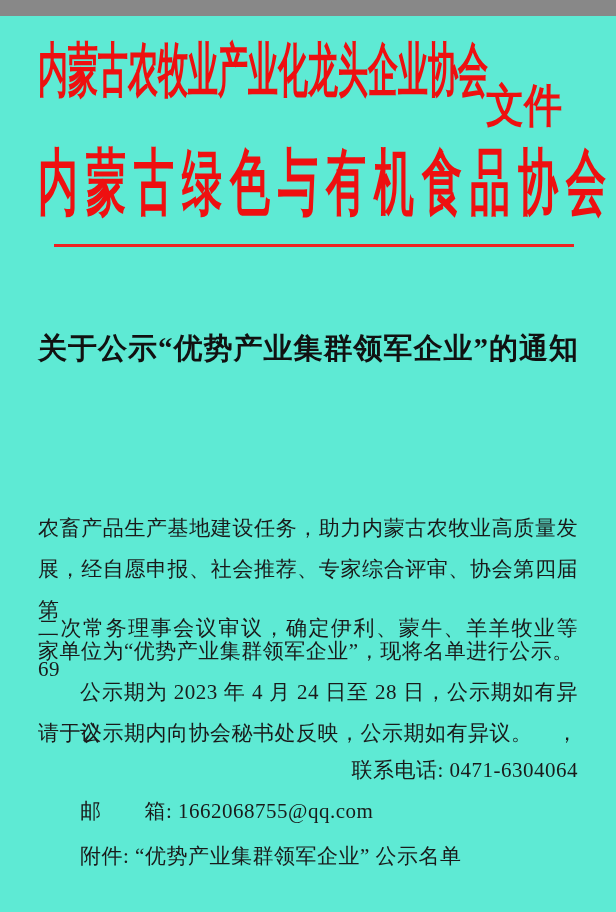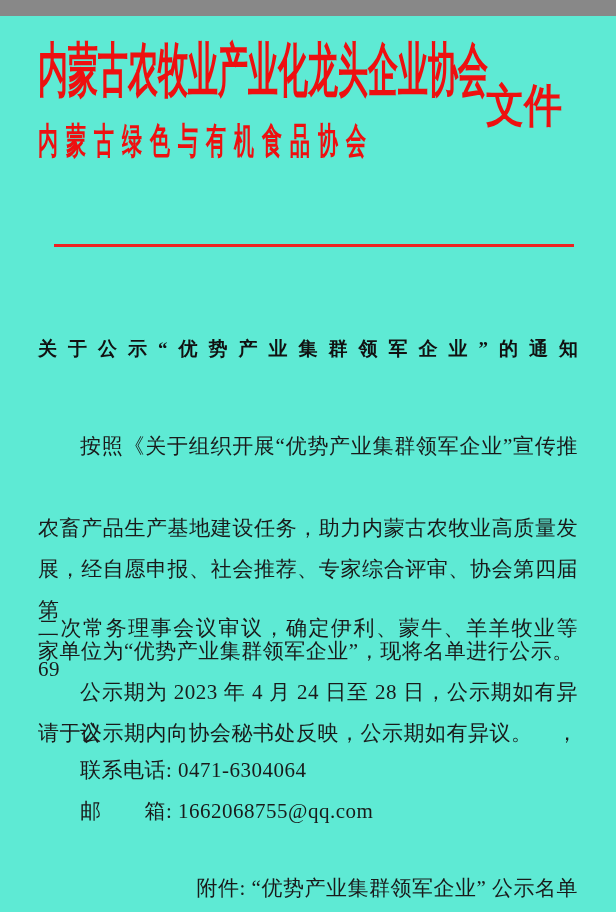--- a/index.html
+++ b/index.html
@@ -21,21 +21,21 @@
     font-weight: bold;
     white-space: nowrap;
     line-height: 1;
   }
   .org-line .stretch {
     display: inline-block;
     transform-origin: 0 0;
   }
   .org1 { top: 25px; font-size: 30px; }
   .org1 .stretch { transform: scale(1, 1.95); }
-  .org2 { top: 106px; font-size: 20px; letter-spacing: 8px; }
+  .org2 { top: 132px; font-size: 40px; letter-spacing: 8px; }
   .org2 .stretch { transform: scale(1, 1.8); }
   .doc-type {
     position: absolute;
     left: 486px;
     top: 70px;
     color: #ee1010;
     font-weight: bold;
     font-size: 38px;
     line-height: 1;
     white-space: nowrap;
@@ -51,21 +51,21 @@
     height: 3px;
     background: #ee2222;
   }
 
   
   .notice-title {
     position: absolute;
     left: 38px;
     top: 312px;
     width: 540px;
-    font-size: 19px;
+    font-size: 29px;
     font-weight: bold;
     color: #111;
     line-height: 41px;
     text-align: justify;
     text-align-last: justify;
     white-space: nowrap;
   }
 
   
   .bline {
@@ -99,31 +99,30 @@
   </div>
   <div class="org-line org2">
     <span class="stretch">内蒙古绿色与有机食品协会</span>
   </div>
 
   <div class="red-divider"></div>
 
   <div class="notice-title">关于公示“优势产业集群领军企业”的通知</div>
 
 
-  <div class="bline just ind" style="top:410px;">按照《关于组织开展“优势产业集群领军企业”宣传推</div>
   <div class="bline just" style="top:492px;">农畜产品生产基地建设任务，助力内蒙古农牧业高质量发</div>
   <div class="bline just" style="top:533px;">展，经自愿申报、社会推荐、专家综合评审、协会第四届第</div>
   <div class="bline just" style="top:592px;">二次常务理事会议审议，确定伊利、蒙牛、羊羊牧业等 69</div>
   <div class="bline" style="top:615px;">家单位为“优势产业集群领军企业”，现将名单进行公示。</div>
 
   <div class="bline just ind" style="top:656px;">公示期为 2023 年 4 月 24 日至 28 日，公示期如有异议，</div>
   <div class="bline" style="top:697px;">请于公示期内向协会秘书处反映，公示期如有异议。</div>
 
-  <div class="bline ind" style="top:734px;">
+  <div class="bline ind" style="top:734px;text-align:right;">
     <span>联系电话: </span><span>0471-6304064</span>
   </div>
   <div class="bline ind" style="top:775px;">
     <span>邮　　箱: </span><span>1662068755@qq.com</span>
   </div>
 
-  <div class="bline ind" style="top:852px;text-align:right;">附件: “优势产业集群领军企业” 公示名单</div>
+  <div class="bline ind" style="top:820px;">附件: “优势产业集群领军企业” 公示名单</div>
 
 </div>
 
 </body></html>

